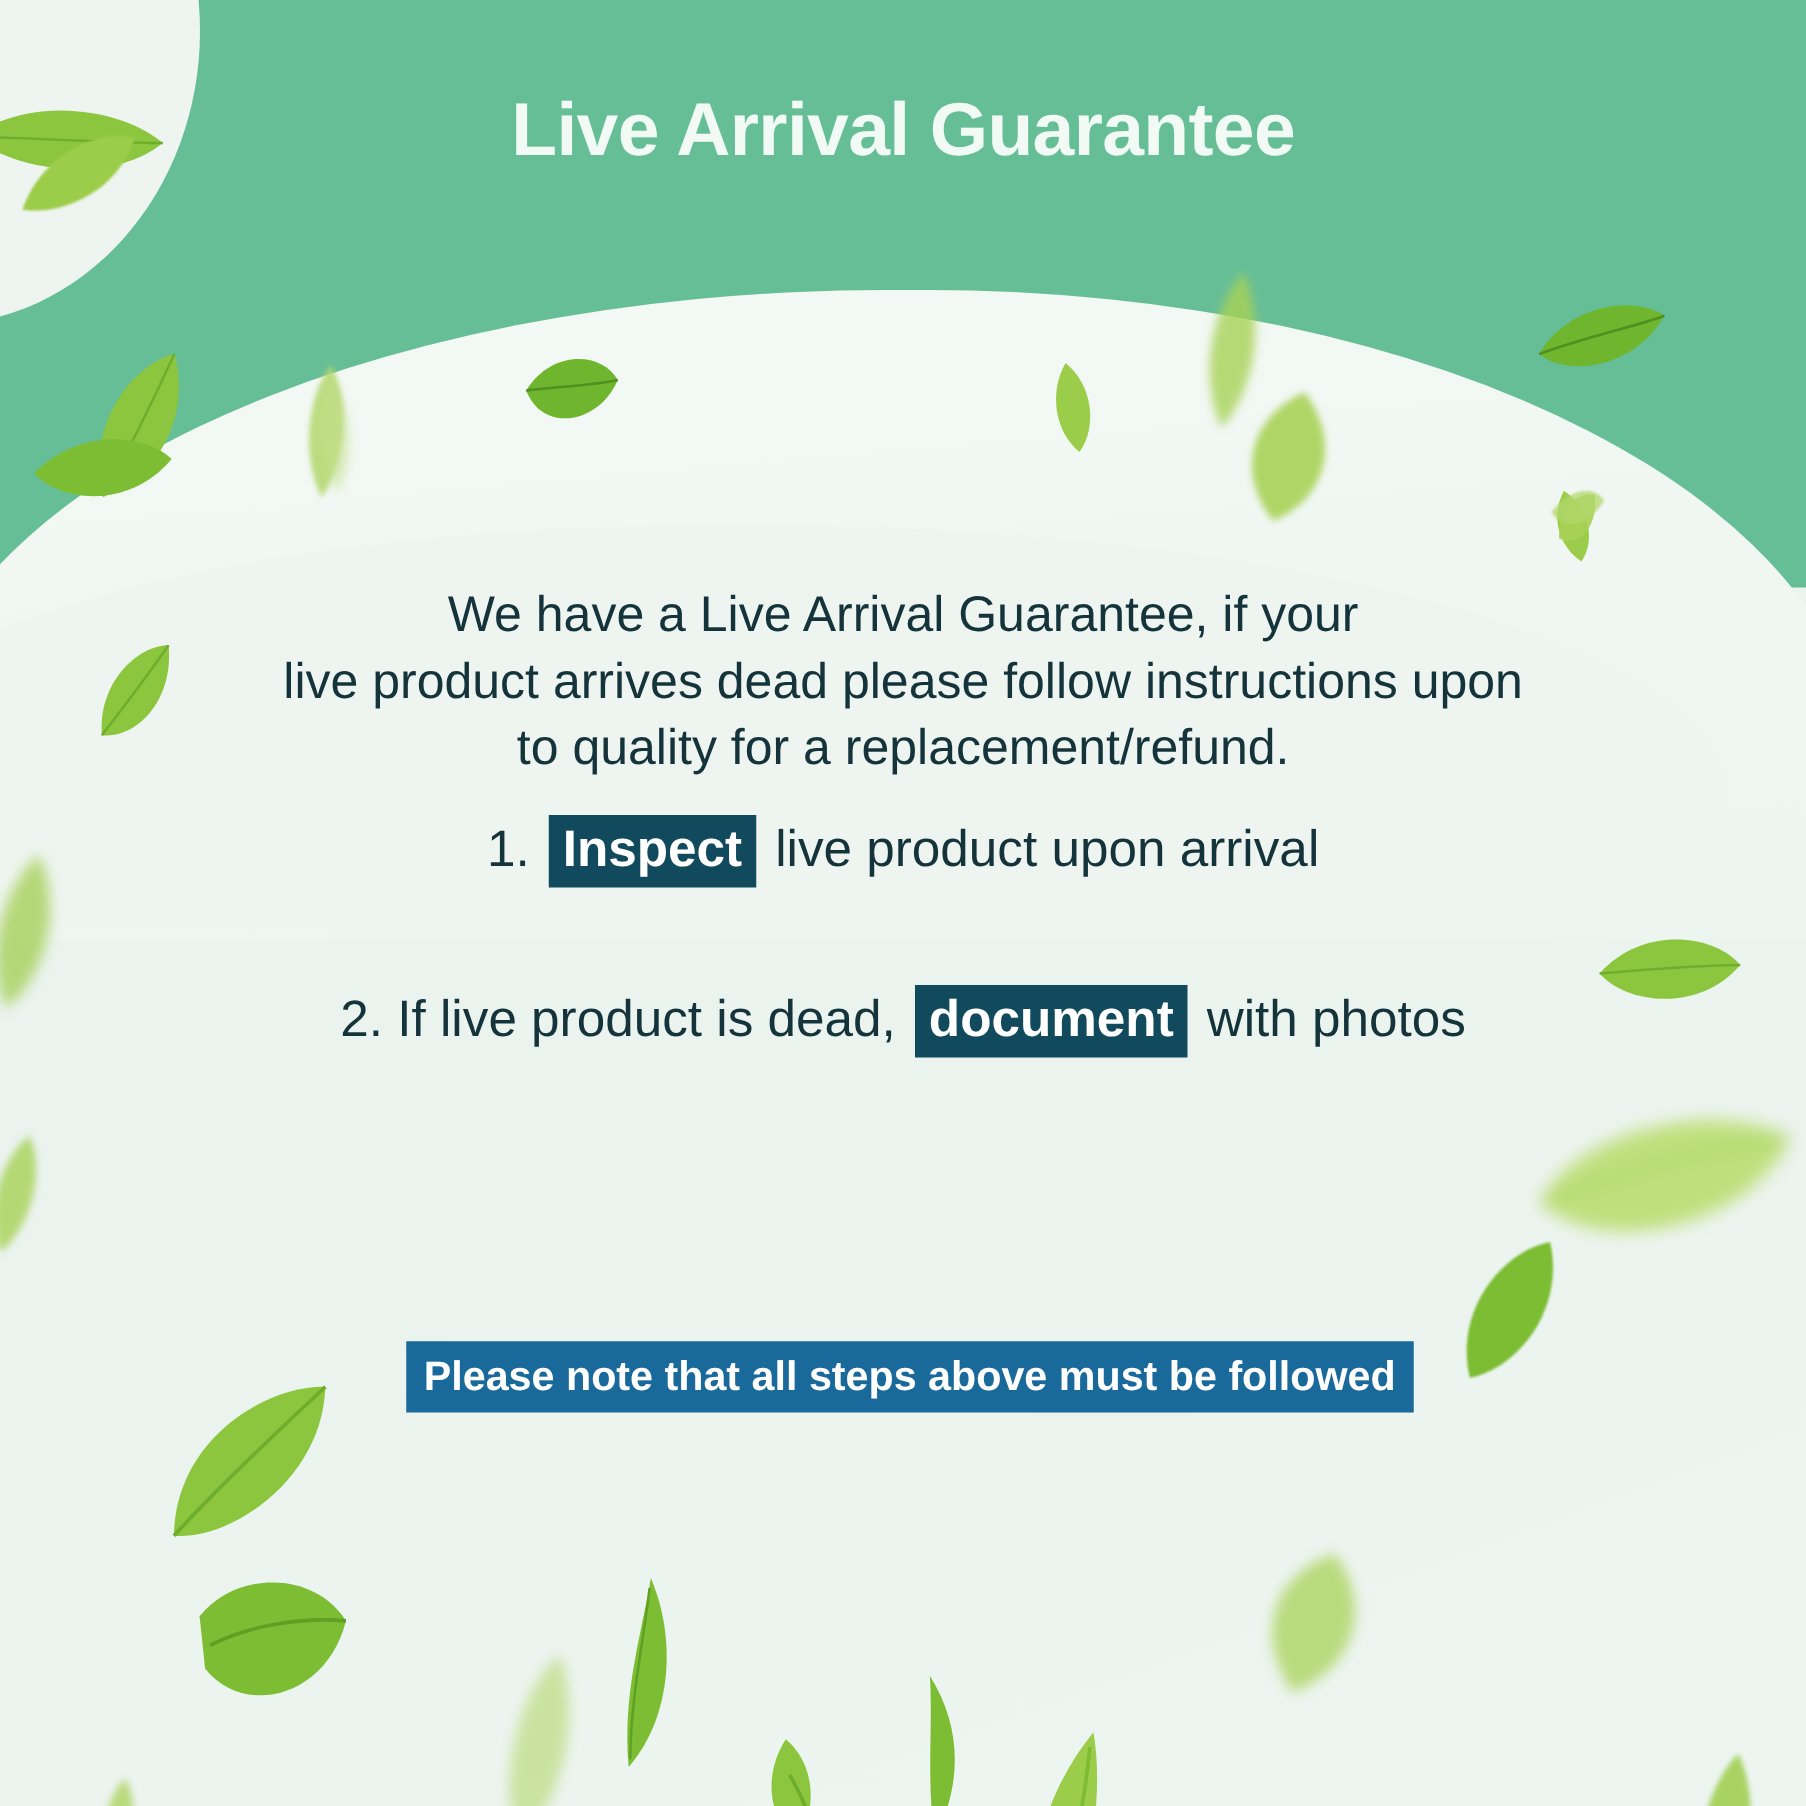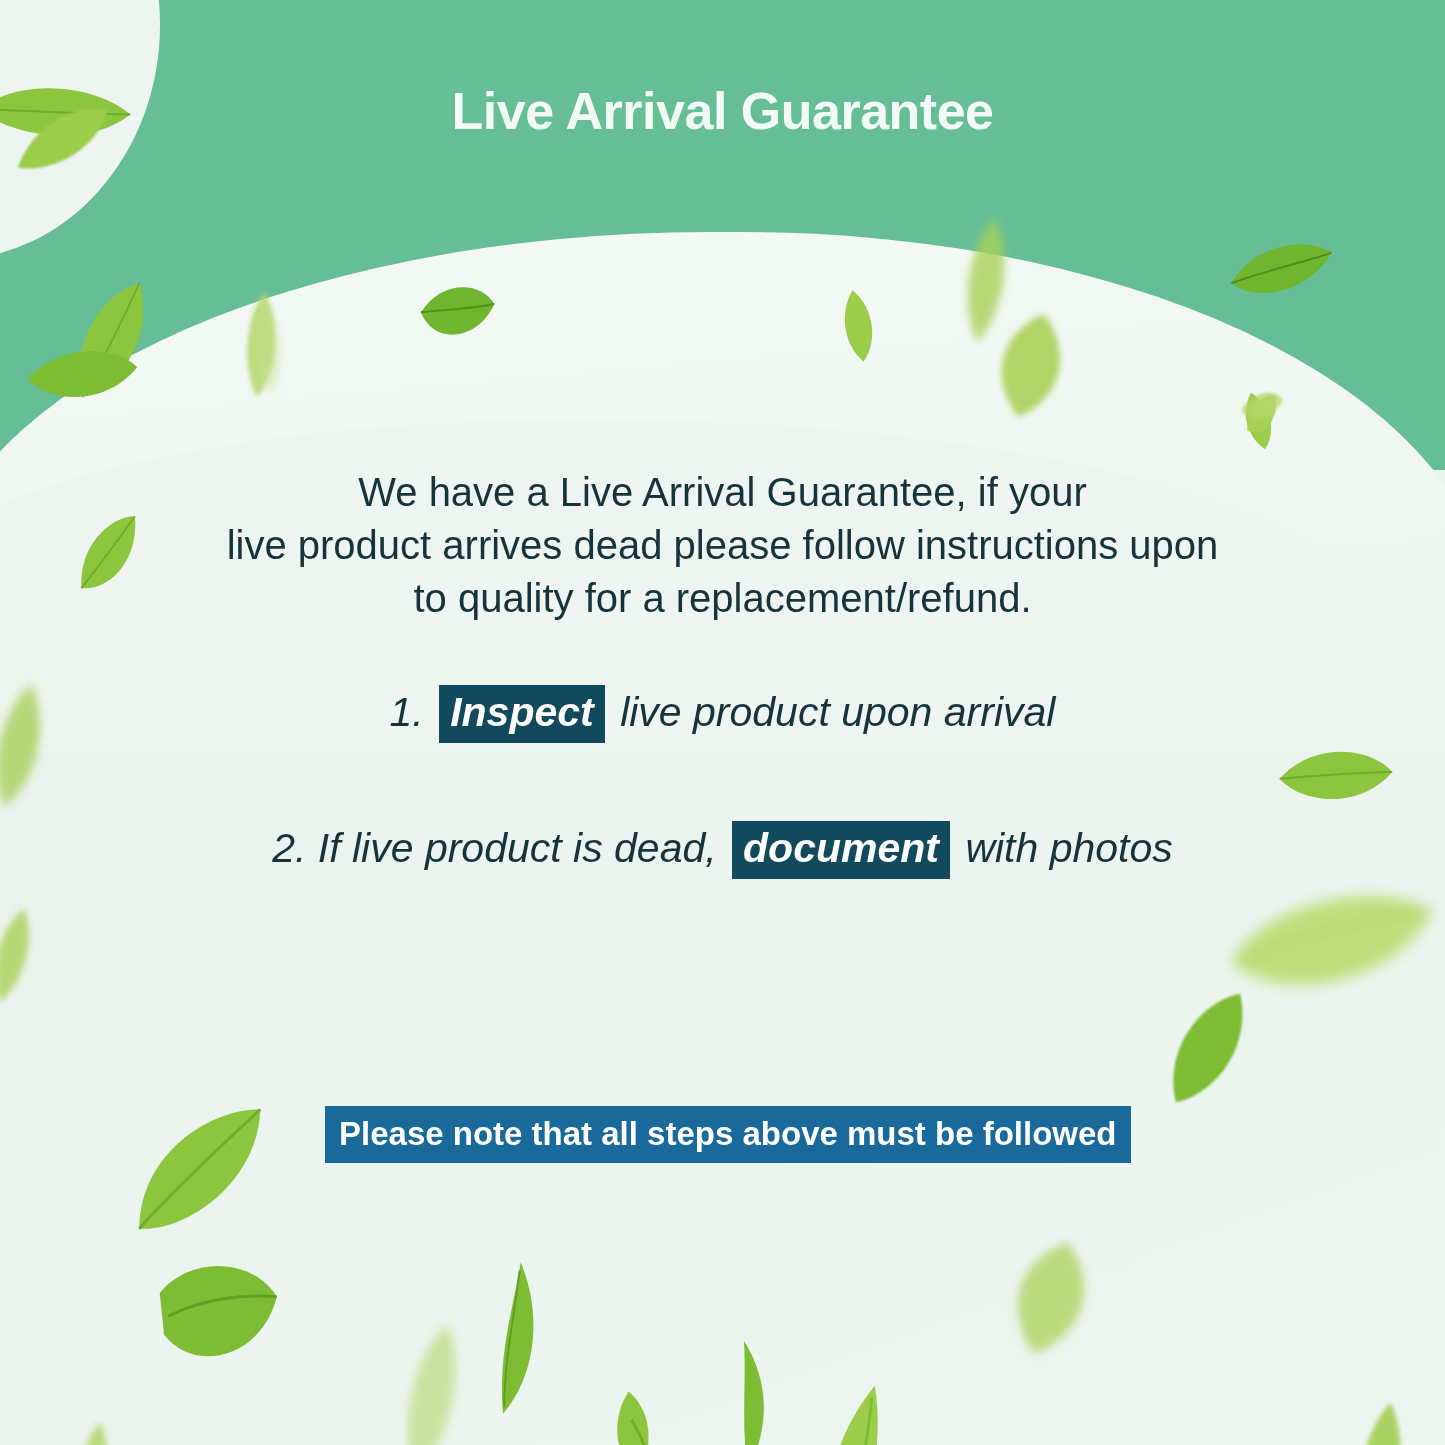--- a/index.html
+++ b/index.html
@@ -35,52 +35,52 @@
   
   .hdr-leftnotch{
     position:absolute;z-index:2;left:-260px;top:-210px;
     width:420px;height:470px;background:#eef5f0;
     border-radius:50%;
   }
   .content{position:relative;z-index:6;}
 
   
   .title{
-    position:absolute;left:0;top:84px;width:1445px;text-align:center;
-    color:#f2faf6;font-size:52px;font-weight:bold;letter-spacing:-0.5px;
+    position:absolute;left:0;top:72px;width:1445px;text-align:center;
+    color:#f2faf6;font-size:60px;font-weight:bold;letter-spacing:-0.5px;
     line-height:1.05;
   }
 
   
   .intro{
     position:absolute;left:0;top:466px;width:1445px;text-align:center;
     color:#15333a;font-size:40px;line-height:1.32;font-weight:500;
   }
 
   
-  .steps{position:absolute;left:0;top:685px;width:1352px;font-style:italic;}
+  .steps{position:absolute;left:0;top:652px;width:1352px;}
   .step{
     width:1445px;text-align:center;color:#15333a;
     font-size:41px;line-height:1.0;white-space:nowrap;
   }
   .step.s1{margin-top:0;}
   .step.s2{margin-top:78px;}
   .step.s3{margin-top:78px;}
   .hl{
     display:inline-block;background:#114a5c;color:#ffffff;
     font-weight:bold;padding:7px 11px 10px 11px;margin:0 4px;
     line-height:1.0;vertical-align:baseline;
   }
 
   
   .notes{position:absolute;left:325px;top:1073px;}
   .note{
     background:#19699b;color:#ffffff;font-size:33px;font-weight:bold;
     padding:11px 14px 13px 14px;line-height:1.0;white-space:nowrap;
-    display:block;width:max-content;margin-top:33px;
+    display:block;width:max-content;
   }
   .note + .note{margin-top:22px;}
 
   
   .leaf{position:absolute;z-index:4;pointer-events:none;}
   .leaf svg{display:block;width:100%;height:100%;}
   .lz{z-index:3;}
 </style>
 </head>
 <body>

